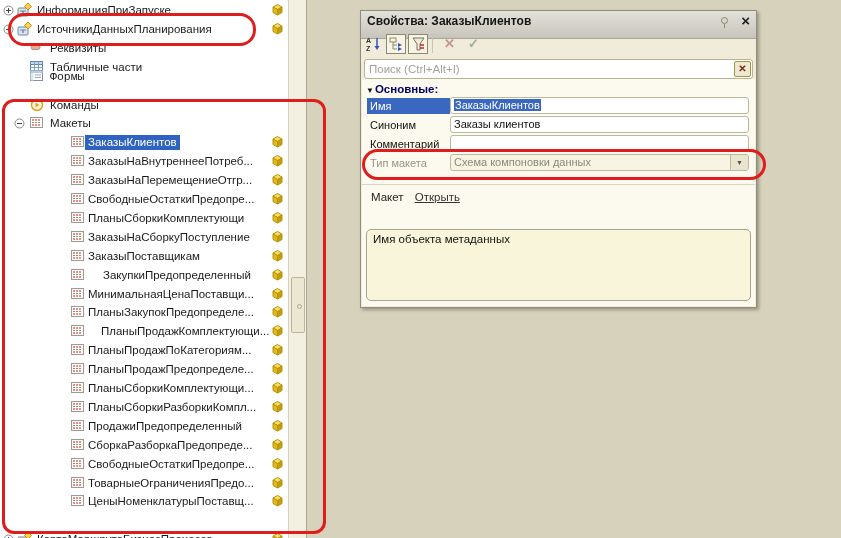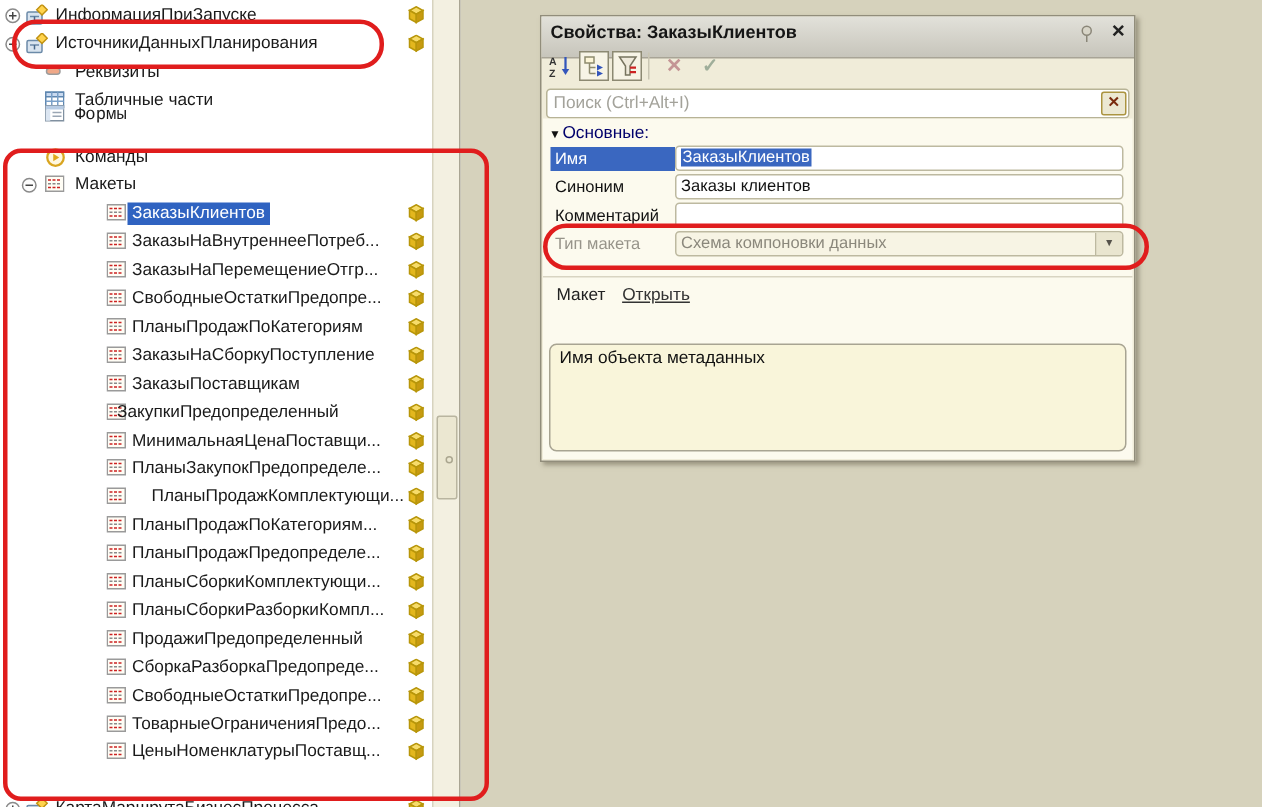--- a/index.html
+++ b/index.html
@@ -43,21 +43,21 @@
   .tglyph { font-size:13px; font-weight:bold; line-height:17px; width:17px; text-align:center; }
   .searchrow { position:absolute; left:0; top:46px; right:0; height:24px; }
   .search-input { position:absolute; left:3px; top:2px; right:3px; height:20px;
     border:1px solid #b7b396; border-radius:3px; background:#fff; font-size:11.5px;
     font-family:"Liberation Sans",sans-serif; padding:0 24px 0 4px; color:#333; }
   .search-input::placeholder { color:#a3a29a; }
   .search-clear { position:absolute; right:5px; top:4px; width:17px; height:16px;
     background:#ece8d2; border:1px solid #ab9440; border-radius:2px; color:#7a2a0d;
     font-size:10px; font-weight:bold; text-align:center; line-height:14px; cursor:pointer; }
   .grid { position:absolute; left:1px; right:1px; top:68px; bottom:1px; background:#fcfaee; }
-  .sect { position:absolute; left:4px; top:4px; font-size:11.5px; font-weight:normal; color:#00006b;text-align:center; }
+  .sect { position:absolute; left:4px; top:4px; font-size:11.5px; font-weight:bold; color:#00006b;text-align:center; }
   .sect .tri { font-size:8px; color:#111; margin-right:1px; }
   .prow { position:absolute; left:5px; right:6px; height:36px; font-size:11px; }
   .plabel { position:absolute; left:0; top:1px; width:83px; height:16px; line-height:16px;
     padding-left:3px; color:#111; }
   .plabel.bluesel { background:#3a67c0; color:#fff; }
   .plabel.dis { color:#97948a; }
   .pfield { position:absolute; left:83px; right:0; top:0; height:17px; background:#fff;
     border:1px solid #bdb9a0; border-radius:3px; line-height:15px; padding:0 3px;
     color:#111; overflow:hidden; }
   .pfield .seltext { background:#3a67c0; color:#fff; padding:0 1px; }
@@ -222,21 +222,21 @@
             <polygon points="10,3 5.5,5.5 5.5,11 10,8.5" fill="#c79a10" stroke="#b8960a"></polygon>
           </svg></span>
       </div>
       <div class="tree-row" style="top: 208.9px;">
         <span class="nodeicon" style="left: 71px;"><svg width="13" height="13">
             <rect x="0.5" y="1.5" width="12" height="10" fill="#fffdf5" stroke="#9a9a9a"></rect>
             <line x1="2" y1="4" x2="11" y2="4" stroke="#cc2222" stroke-dasharray="2 1"></line>
             <line x1="2" y1="6.5" x2="11" y2="6.5" stroke="#8a8a8a" stroke-dasharray="2 1"></line>
             <line x1="2" y1="9" x2="11" y2="9" stroke="#cc2222" stroke-dasharray="2 1"></line>
           </svg></span>
-        <span class="lbl" style="left: 85px;">ПланыПродажПоКатегориям</span>
+        <span class="lbl" style="left: 85px;">ПланыСборкиКомплектующи</span>
         <span class="cube"><svg width="11" height="12">
             <polygon points="1,3 5.5,0.5 10,3 5.5,5.5" fill="#f7dc6a" stroke="#b8960a"></polygon>
             <polygon points="1,3 5.5,5.5 5.5,11 1,8.5" fill="#e3b71e" stroke="#b8960a"></polygon>
             <polygon points="10,3 5.5,5.5 5.5,11 10,8.5" fill="#c79a10" stroke="#b8960a"></polygon>
           </svg></span>
       </div>
       <div class="tree-row" style="top: 227.8px; padding-left: 31px;">
         <span class="nodeicon" style="left: 71px;"><svg width="13" height="13">
             <rect x="0.5" y="1.5" width="12" height="10" fill="#fffdf5" stroke="#9a9a9a"></rect>
             <line x1="2" y1="4" x2="11" y2="4" stroke="#cc2222" stroke-dasharray="2 1"></line>
@@ -264,21 +264,21 @@
             <polygon points="10,3 5.5,5.5 5.5,11 10,8.5" fill="#c79a10" stroke="#b8960a"></polygon>
           </svg></span>
       </div>
       <div class="tree-row" style="top: 265.6px;">
         <span class="nodeicon" style="left: 71px;"><svg width="13" height="13">
             <rect x="0.5" y="1.5" width="12" height="10" fill="#fffdf5" stroke="#9a9a9a"></rect>
             <line x1="2" y1="4" x2="11" y2="4" stroke="#cc2222" stroke-dasharray="2 1"></line>
             <line x1="2" y1="6.5" x2="11" y2="6.5" stroke="#8a8a8a" stroke-dasharray="2 1"></line>
             <line x1="2" y1="9" x2="11" y2="9" stroke="#cc2222" stroke-dasharray="2 1"></line>
           </svg></span>
-        <span class="lbl" style="left: 75px;">ЗакупкиПредопределенный</span>
+        <span class="lbl" style="left: 100px;">ЗакупкиПредопределенный</span>
         <span class="cube"><svg width="11" height="12">
             <polygon points="1,3 5.5,0.5 10,3 5.5,5.5" fill="#f7dc6a" stroke="#b8960a"></polygon>
             <polygon points="1,3 5.5,5.5 5.5,11 1,8.5" fill="#e3b71e" stroke="#b8960a"></polygon>
             <polygon points="10,3 5.5,5.5 5.5,11 10,8.5" fill="#c79a10" stroke="#b8960a"></polygon>
           </svg></span>
       </div>
       <div class="tree-row" style="top: 284.5px;">
         <span class="nodeicon" style="left: 71px;"><svg width="13" height="13">
             <rect x="0.5" y="1.5" width="12" height="10" fill="#fffdf5" stroke="#9a9a9a"></rect>
             <line x1="2" y1="4" x2="11" y2="4" stroke="#cc2222" stroke-dasharray="2 1"></line>

